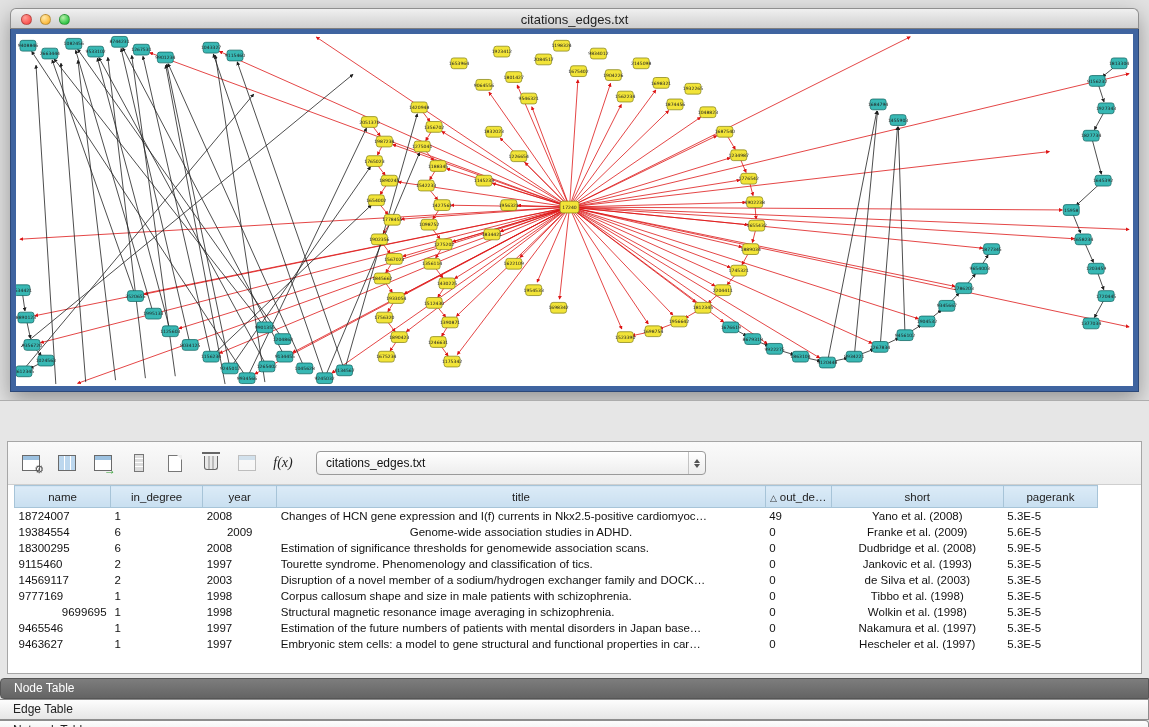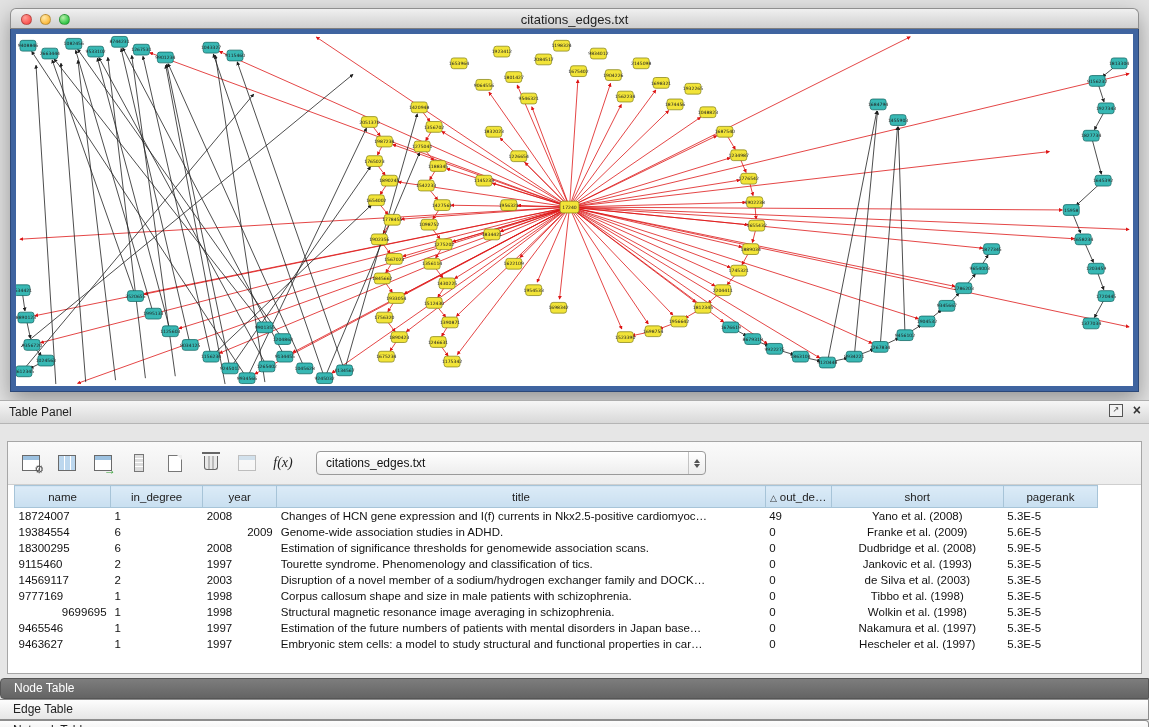--- a/index.html
+++ b/index.html
@@ -721,27 +721,20 @@
                 <rect x="1100" y="24.5" width="16" height="11" rx="2.5" fill="#38b8b4" stroke="#156a67" stroke-width="0.8"></rect>
                 <text x="1108" y="31.7" text-anchor="middle" font-size="4.6" font-family="&quot;DejaVu Sans&quot;, sans-serif" fill="#222">1813304</text>
               </g>
             </g>
         </svg>
       </div>
     </div>
   </div>
 
   <div class="table-panel">
-    <div class="panel-header">
-      <span class="panel-title">Table Panel</span>
-      <div class="panel-hdr-icons">
-        <span class="float-ic">↗</span>
-        <span class="close-ic">×</span>
-      </div>
-    </div>
 
     <div class="panel-content">
       <div class="tp-toolbar">
         <div id="toolbar-icons" style="display:flex;gap:6px;align-items:center;">
             <button class="tbtn">
               <span class="ic ic-table-gear"></span>
             </button>
             <button class="tbtn">
               <span class="ic ic-table-columns"></span>
             </button>
@@ -800,22 +793,22 @@
               <td style="text-align: left;">1</td>
               <td style="text-align: left;">2008</td>
               <td style="text-align: left;">Changes of HCN gene expression and I(f) currents in Nkx2.5-positive cardiomyoc…</td>
               <td style="text-align: left;">49</td>
               <td style="text-align: center;">Yano et al. (2008)</td>
               <td style="text-align: left;">5.3E-5</td>
             </tr>
             <tr>
               <td style="text-align: left;">19384554</td>
               <td style="text-align: left;">6</td>
-              <td style="text-align: right;">2009</td>
-              <td style="text-align: left;">Genome-wide association studies in ADHD.</td>
+              <td style="text-align: center;">2009</td>
+              <td style="text-align: center;">Genome-wide association studies in ADHD.</td>
               <td style="text-align: left;">0</td>
               <td style="text-align: center;">Franke et al. (2009)</td>
               <td style="text-align: left;">5.6E-5</td>
             </tr>
             <tr>
               <td style="text-align: left;">18300295</td>
               <td style="text-align: left;">6</td>
               <td style="text-align: left;">2008</td>
               <td style="text-align: left;">Estimation of significance thresholds for genomewide association scans.</td>
               <td style="text-align: left;">0</td>
@@ -864,21 +857,21 @@
               <td style="text-align: left;">1997</td>
               <td style="text-align: left;">Estimation of the future numbers of patients with mental disorders in Japan base…</td>
               <td style="text-align: left;">0</td>
               <td style="text-align: center;">Nakamura et al. (1997)</td>
               <td style="text-align: left;">5.3E-5</td>
             </tr>
             <tr>
               <td style="text-align: left;">9463627</td>
               <td style="text-align: left;">1</td>
               <td style="text-align: left;">1997</td>
-              <td style="text-align: left;">Embryonic stem cells: a model to study structural and functional properties in car…</td>
+              <td style="text-align: left;">Embryonic stem cells: a model to gene structural and functional properties in car…</td>
               <td style="text-align: left;">0</td>
               <td style="text-align: center;">Hescheler et al. (1997)</td>
               <td style="text-align: left;">5.3E-5</td>
             </tr>
           </tbody>
       </table>
     </div>
 
     <div class="tp-tabs" id="tp-tabs">
         <div class="tab selected">Node Table</div>

